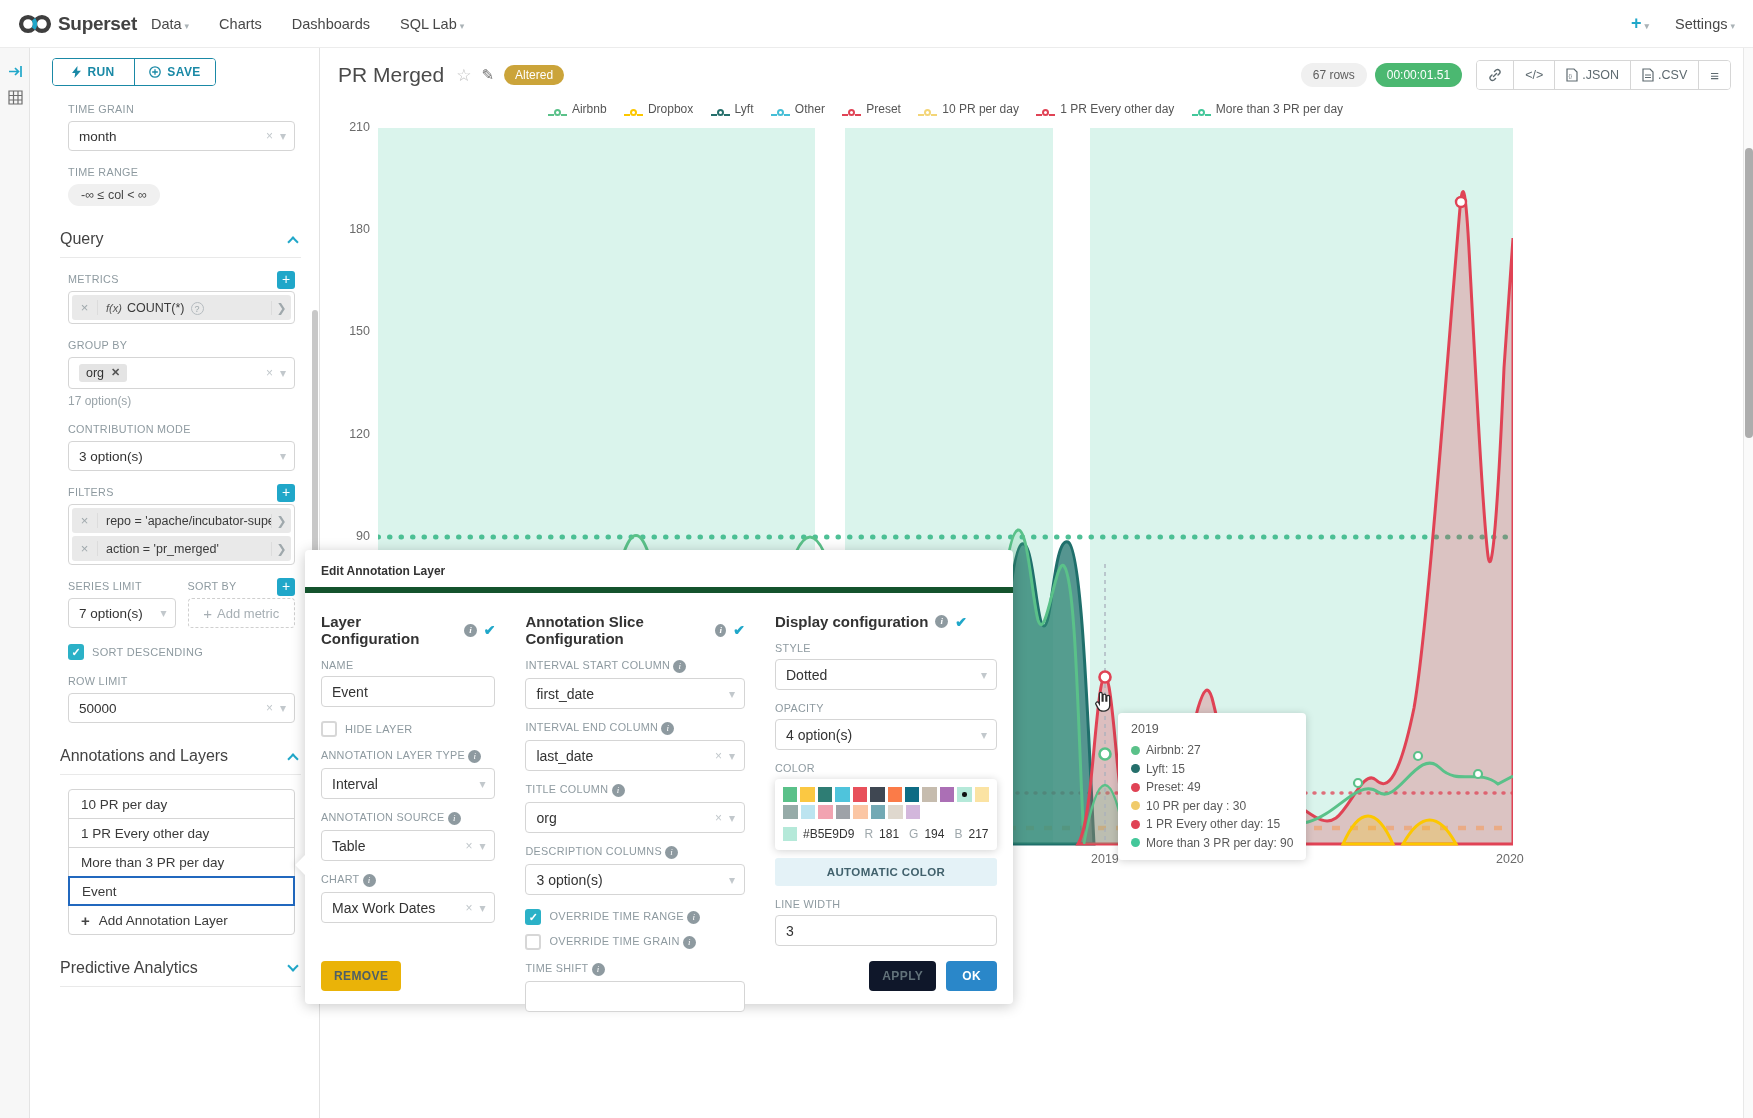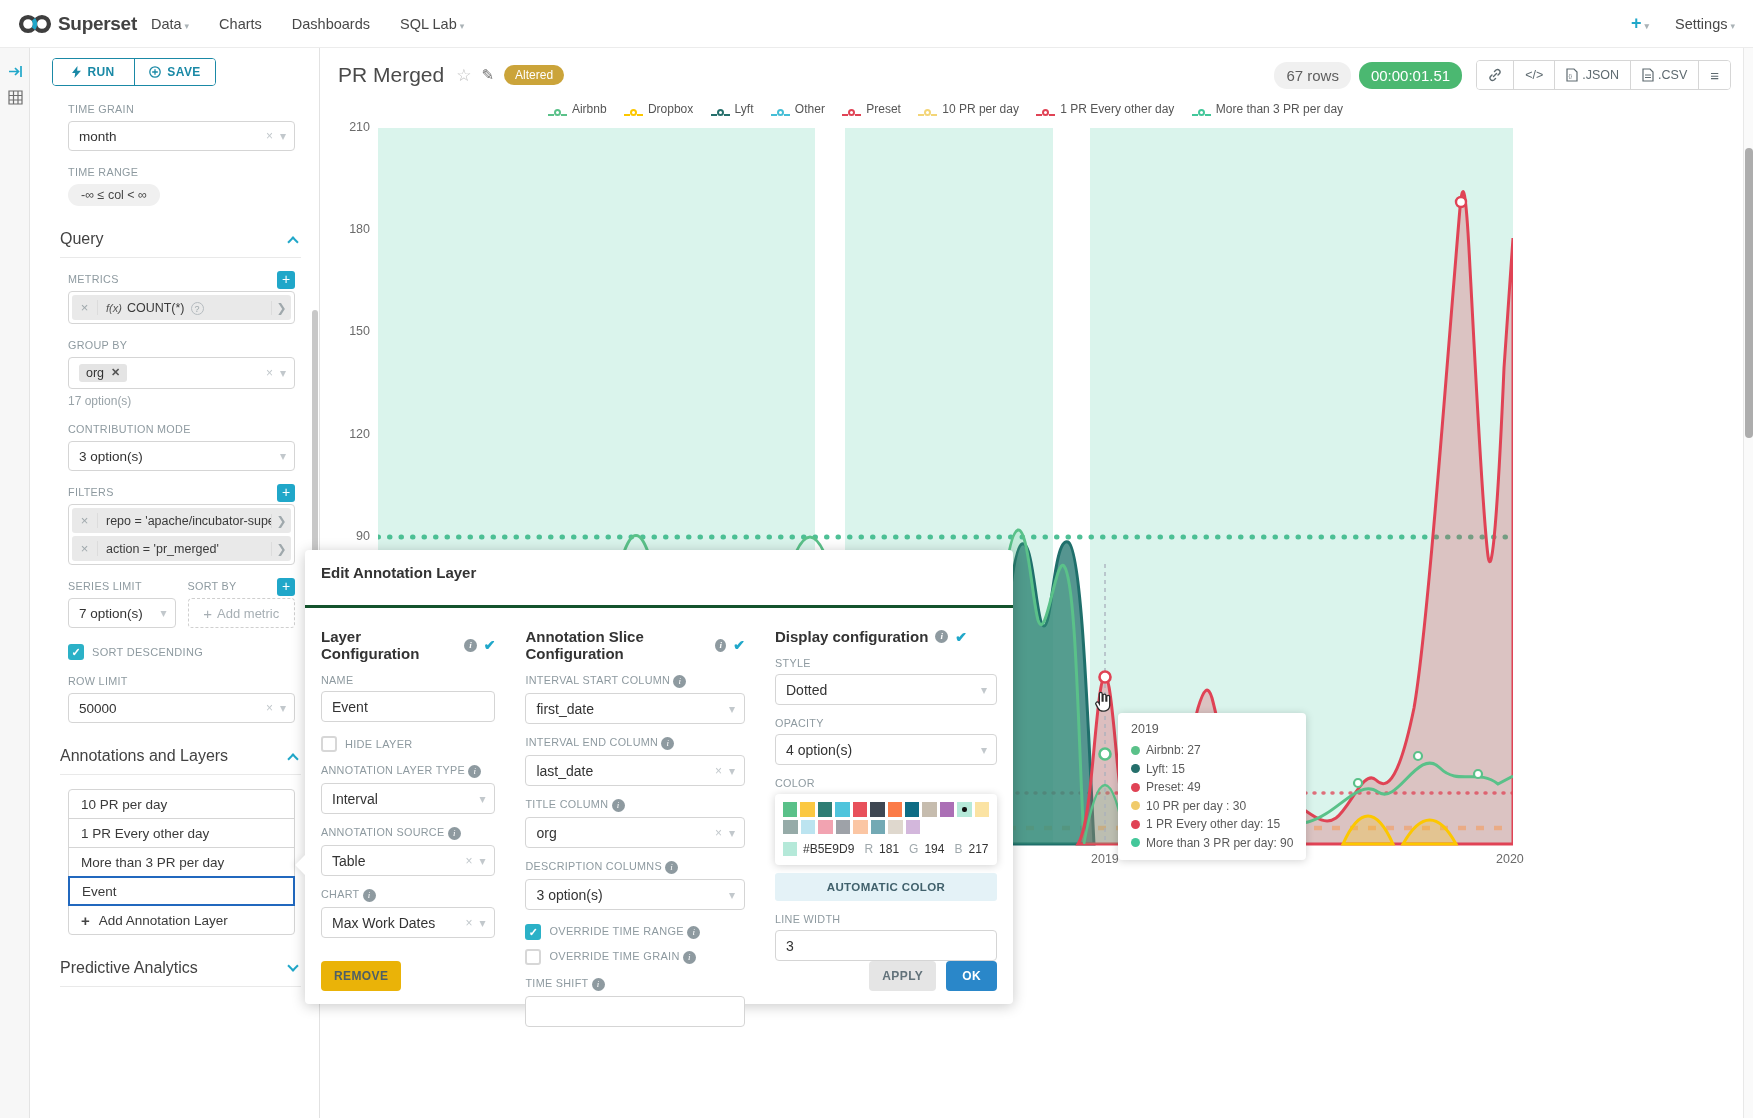--- a/index.html
+++ b/index.html
@@ -76,21 +76,21 @@
   .cp-scroll { position:absolute; right:1px; top:262px; width:6px; height:275px; background:#C8C8C8; border-radius:3px; }
 
   
   #main { position:absolute; left:308px; top:48px; right:10px; bottom:0; background:#fff; overflow:hidden; }
   .mh { position:absolute; top:8px; left:30px; right:12px; height:38px; display:flex; align-items:center; }
   .title { font-size:21px; color:#4A4A4A; }
   .star { font-size:17px; color:#BDBDBD; margin-left:12px; }
   .pencil { font-size:15px; color:#6E6E6E; margin-left:10px; }
   .altered { background:#CBA43A; color:#fff; font-size:12px; border-radius:11px; padding:3px 11px; margin-left:10px; }
   .mh-right { margin-left:auto; display:flex; align-items:center; gap:8px; }
-  .pill { border-radius:13px; padding:5px 12px; font-size:15px; }
+  .pill { border-radius:13px; padding:5px 12px; font-size:12px; }
   .pill.rows { background:#F0F0F0; color:#5E5E5E; }
   .pill.timer { background:#4BB871; color:#fff; }
   .tbgroup { display:flex; border:1px solid #D6D6D6; border-radius:4px; height:30px; overflow:hidden; margin-left:6px; }
   .tbseg { display:flex; align-items:center; justify-content:center; padding:0 11px; font-size:12.5px;
     color:#5E6A70; border-left:1px solid #D6D6D6; gap:4px; background:#fff; }
   .tbseg:first-child { border-left:none; }
 
   
   #legend { position:absolute; top:54px; left:70px; width:1135px; text-align:center; font-size:12px; color:#565656; }
   .lg { display:inline-flex; align-items:flex-end; margin:0 7px; }
@@ -101,21 +101,21 @@
   
   #plot { position:absolute; left:70px; top:80px; width:1135px; height:770px; }
   .ytick { position:absolute; left:-44px; width:36px; text-align:right; font-size:12.5px; color:#6B6B6B; }
   .xtick { position:absolute; top:724px; font-size:12.5px; color:#6B6B6B; }
 
   
   #dlg { position:absolute; left:305px; top:550px; width:708px; height:454px; background:#fff; z-index:30;
     border-radius:4px; box-shadow:0 2px 14px rgba(0,0,0,.22); }
   #dlg .arrowL { position:absolute; left:-7px; top:308px; width:14px; height:14px; background:#fff;
     transform:rotate(45deg); box-shadow:-3px 3px 5px rgba(0,0,0,.05); }
-  .dlg-title { font-size:15px; font-weight:bold; color:#333; padding:14px 16px 24px; border-bottom:3px solid #14532d; }
+  .dlg-title { font-size:12px; font-weight:bold; color:#333; padding:14px 16px 9px; border-bottom:6px solid #14532d; }
   .dlg-body { display:flex; gap:30px; padding:12px 16px 0; }
   .col1 { width:178px; } .col2 { width:224px; } .col3 { width:222px; }
   .coltitle { font-size:15px; font-weight:bold; color:#333; margin:8px 0 2px; display:flex; align-items:center; gap:7px; }
   .info { display:inline-block; width:13px; height:13px; background:#8E9AA0; color:#fff; border-radius:50%;
     font-size:9px; line-height:13px; text-align:center; font-style:italic;
     font-family:"Liberation Serif", serif; }
   .bluecheck { color:#20A7C9; font-weight:bold; font-size:14px; }
   .dl { display:block; font-size:10.8px; color:#8E9AA0; letter-spacing:.3px; margin:12px 0 5px; }
   .dinput { width:100%; border:1px solid #D5D5D5; border-radius:4px; height:31px; padding:0 10px;
     font-size:14px; color:#333; font-family:"Liberation Sans",sans-serif; background:#fff; }
@@ -129,21 +129,21 @@
     background:#111; border-radius:50%; }
   .rgbrow { display:flex; align-items:center; gap:6px; margin-top:8px; font-size:12px; color:#333;
     white-space:nowrap; overflow:hidden; }
   .minisw { width:14px; height:14px; flex:0 0 14px; }
   .rgl { color:#9FA8AC; margin-left:4px; }
   .autob { margin-top:8px; background:#E4F2F7; color:#41616C; text-align:center; font-size:11.5px;
     font-weight:bold; letter-spacing:.4px; border-radius:3px; padding:8px 0; }
   .dlg-foot { position:absolute; left:16px; right:16px; bottom:13px; display:flex; align-items:center; }
   .fbtn { font-size:12px; font-weight:bold; letter-spacing:.4px; border-radius:4px; padding:8px 13px; }
   .fbtn.gray { background:#eab308; color:#4D5F66; }
-  .fbtn.apply { background:#e5e5e5; color:#62727A; margin-left:auto; }
+  .fbtn.apply { background:#0f172a; color:#62727A; margin-left:auto; }
   .fbtn.ok { background:#2A87C9; color:#fff; margin-left:10px; padding:8px 16px; }
 
   
   #ttip { position:absolute; left:1118px; top:713px; width:188px; z-index:40; background:#fff; border-radius:4px;
     box-shadow:0 1px 9px rgba(0,0,0,.18); padding:9px 13px 8px; font-size:12px; color:#5A5A5A; }
   #ttip .tt-title { margin-bottom:5px; font-size:12.5px; }
   .ttrow { display:flex; align-items:center; gap:6px; line-height:18.5px; white-space:nowrap; }
   .ttdot { width:9px; height:9px; border-radius:50%; flex:0 0 9px; }
 
   

